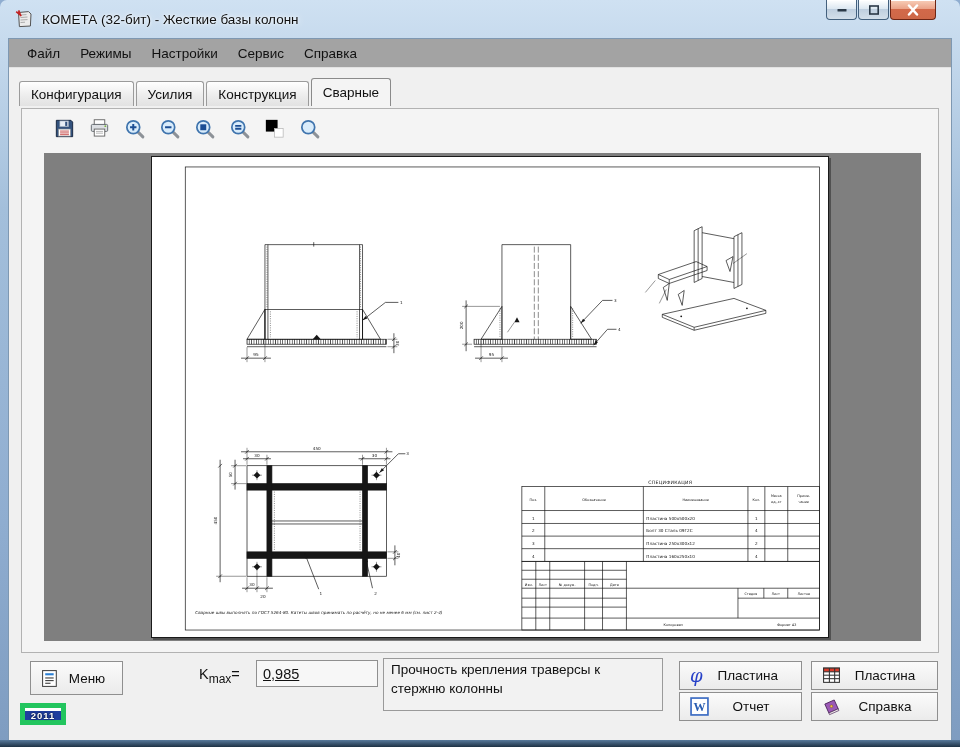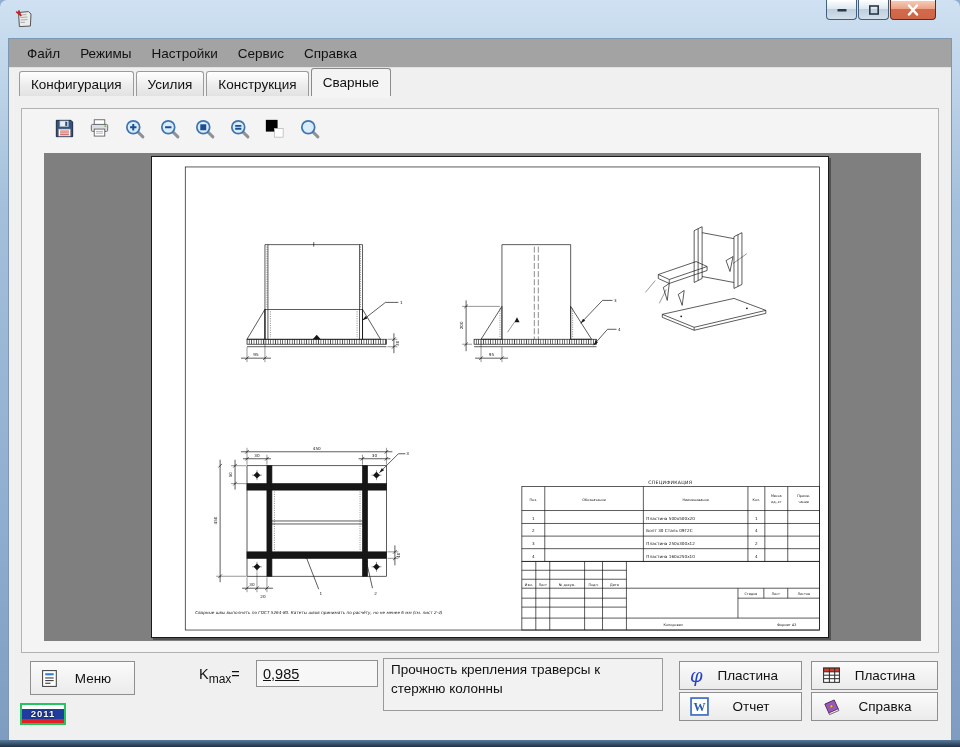--- a/index.html
+++ b/index.html
@@ -31,21 +31,21 @@
 
   .window-body { position:relative; height:702px; background:#f0f0f0;
     border:1px solid #7e98b2; border-bottom:none; }
 
   
   .tabstrip { display:flex; align-items:flex-end; height:40px; padding-left:10px;
     position:relative; z-index:2; }
   .tab { height:24px; padding:12px 11px; margin-right:2px; font-size:13.5px; color:#111;
     display:flex; align-items:center; border:1px solid #9b9b9b; border-bottom:none;
     border-radius:3px 3px 0 0; background:linear-gradient(180deg,#ffffff,#ededed 55%,#e2e2e2);
-    margin-bottom:12px; cursor:default; }
+    margin-bottom:2px; cursor:default; }
   .tab.active { height:28px; background:#f4f4f4; border-color:#8a8a8a; position:relative; }
   .tab.active::after { content:""; position:absolute; left:0; right:0; bottom:-2px; height:3px;
     background:#f4f4f4; }
 
   .tab-panel { margin:0 12px; border:1px solid #b2b2b2; background:#f4f4f4;
     height:545px; position:relative; z-index:1; }
 
   .drawtoolbar { height:38px; display:flex; align-items:center; gap:11px; padding-left:30px; }
   .tool-btn { width:24px; height:24px; display:flex; align-items:center; justify-content:center; }
   .tool-btn svg { width:21px; height:21px; }
@@ -68,57 +68,58 @@
   .pg text.it { font-style:italic; }
   .pg text.mid { text-anchor:middle; }
 
   
   .bottombar { position:relative; height:84px; font-size:13.5px; color:#111; }
   .btn { border:1px solid #8f8f8f; background:linear-gradient(180deg,#fbfbfb,#ebebeb);
     display:flex; align-items:center; position:absolute; cursor:default; }
   .btn .ic { margin-left:10px; display:flex; }
   .btn .ic svg { width:19px; height:19px; }
   .btn .lbl { flex:1; text-align:center; padding-right:8px; }
-  .menu-btn { left:21px; top:8px; width:105px; height:34px; }
+  .menu-btn { left:21px; top:8px; width:93px; height:34px; }
   .act-calc    { left:670px; top:8px;  width:123px; height:29px; }
   .act-factors { left:802px; top:8px;  width:127px; height:29px; }
   .act-report  { left:670px; top:39px; width:123px; height:29px; }
   .act-help    { left:802px; top:39px; width:127px; height:29px; }
   .phi-ic { color:#2741c8; font-family:"DejaVu Serif",serif; font-style:italic;
     font-size:18px; line-height:1; }
 
   .kmax { position:absolute; left:190px; top:13px; font-size:14.5px; }
   .kmax sub { font-size:12px; }
   .kmax-input { position:absolute; left:247px; top:7px; width:122px; height:27px;
     border:1px solid #8f8f8f; background:#f7f7f7; font-size:14.5px; padding:2px 6px;
     font-family:"Liberation Sans","DejaVu Sans",sans-serif; color:#111;text-decoration:underline; }
   .status-box { position:absolute; left:374px; top:5px; width:280px; height:53px;
     border:1px solid #9a9a9a; padding:2px 7px; line-height:1.4; background:#f2f2f2; }
 
   .badge { position:absolute; left:11px; top:50px; width:46px; height:22px;
-    border:2px solid #22c55e; display:flex; flex-direction:column; }
+    border:5px solid #22c55e; display:flex; flex-direction:column; }
   .badge .s-w { height:4px; background:#fff; }
   .badge .s-b { height:10px; background:#1f3d9e; color:#fff; font-size:9.5px; font-weight:bold;
     display:flex; align-items:center; justify-content:center; letter-spacing:1px;
     text-shadow:0 0 2px #000; line-height:1; }
   .badge .s-r { flex:1; background:#e31e24; }
 </style>
 </head>
 <body>
 
 <div class="window">
 
   <div class="titlebar">
     <span class="app-icon">
       <svg viewBox="0 0 20 20" width="20" height="20">
         <path d="M4.5 3.5 L14.5 2.6 L17 5 L16.4 17 L5.4 17.6 Z" fill="#ececec" stroke="#555" stroke-width="1"></path>
         <path d="M6.5 6 L12.5 5.6 M6.5 8.5 L13.5 8 M6.5 11 L13.5 10.6 M6.5 13.5 L11 13.2" stroke="#9a9a9a" stroke-width=".8" fill="none"></path>
         <path d="M2.2 2.6 l5.2 4.2 M4.6 1.4 l2.2 5.6" stroke="#c32222" stroke-width="1.7" fill="none"></path>
       </svg>
     </span>
+    <span class="title-text">КОМЕТА (32-бит) - Жесткие базы колонн</span>
     <div class="win-controls">
       <div class="win-btn">
         <svg width="12" height="12" viewBox="0 0 12 12">
             <rect x="1.5" y="5" width="9" height="2.6" rx=".5" fill="#2b3947"></rect>
           </svg>
       </div>
       <div class="win-btn">
         <svg width="12" height="12" viewBox="0 0 12 12">
             <rect x="1.8" y="2" width="8.4" height="8" fill="none" stroke="#2b3947" stroke-width="1.6"></rect>
           </svg>

